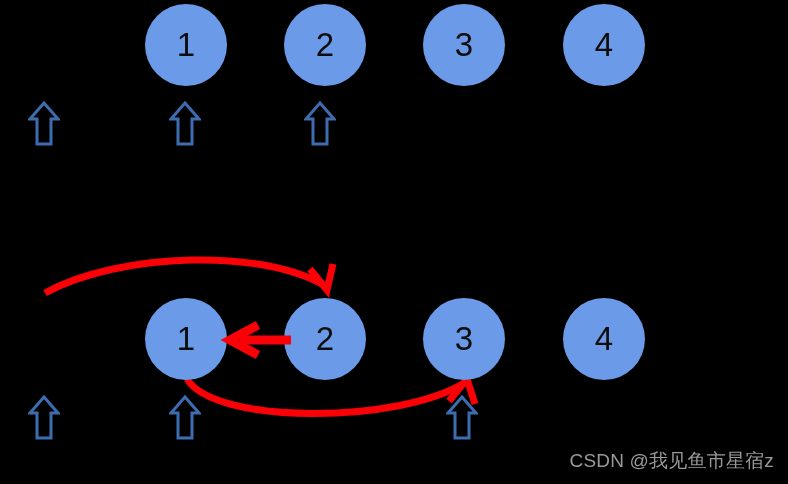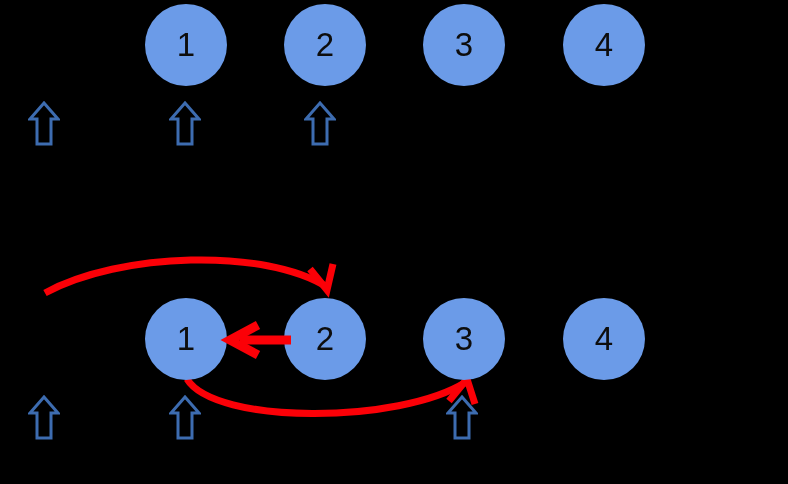--- a/index.html
+++ b/index.html
@@ -139,14 +139,15 @@
         <path d="M16 3 L30 19 L23 19 L23 44 L9 44 L9 19 L2 19 Z" fill="none" stroke="#3d6cb0" stroke-width="3" stroke-linejoin="miter"></path>
       </svg>
     </div>
     <div class="up-arrow" style="left:446px; top:394px;">
       <svg viewBox="0 0 32 47" xmlns="http://www.w3.org/2000/svg">
         <path d="M16 3 L30 19 L23 19 L23 44 L9 44 L9 19 L2 19 Z" fill="none" stroke="#3d6cb0" stroke-width="3" stroke-linejoin="miter"></path>
       </svg>
     </div>
   </div>
 
+  <div class="watermark">CSDN @我见鱼市星宿z</div>
 
 </div>
 
 </body></html>

